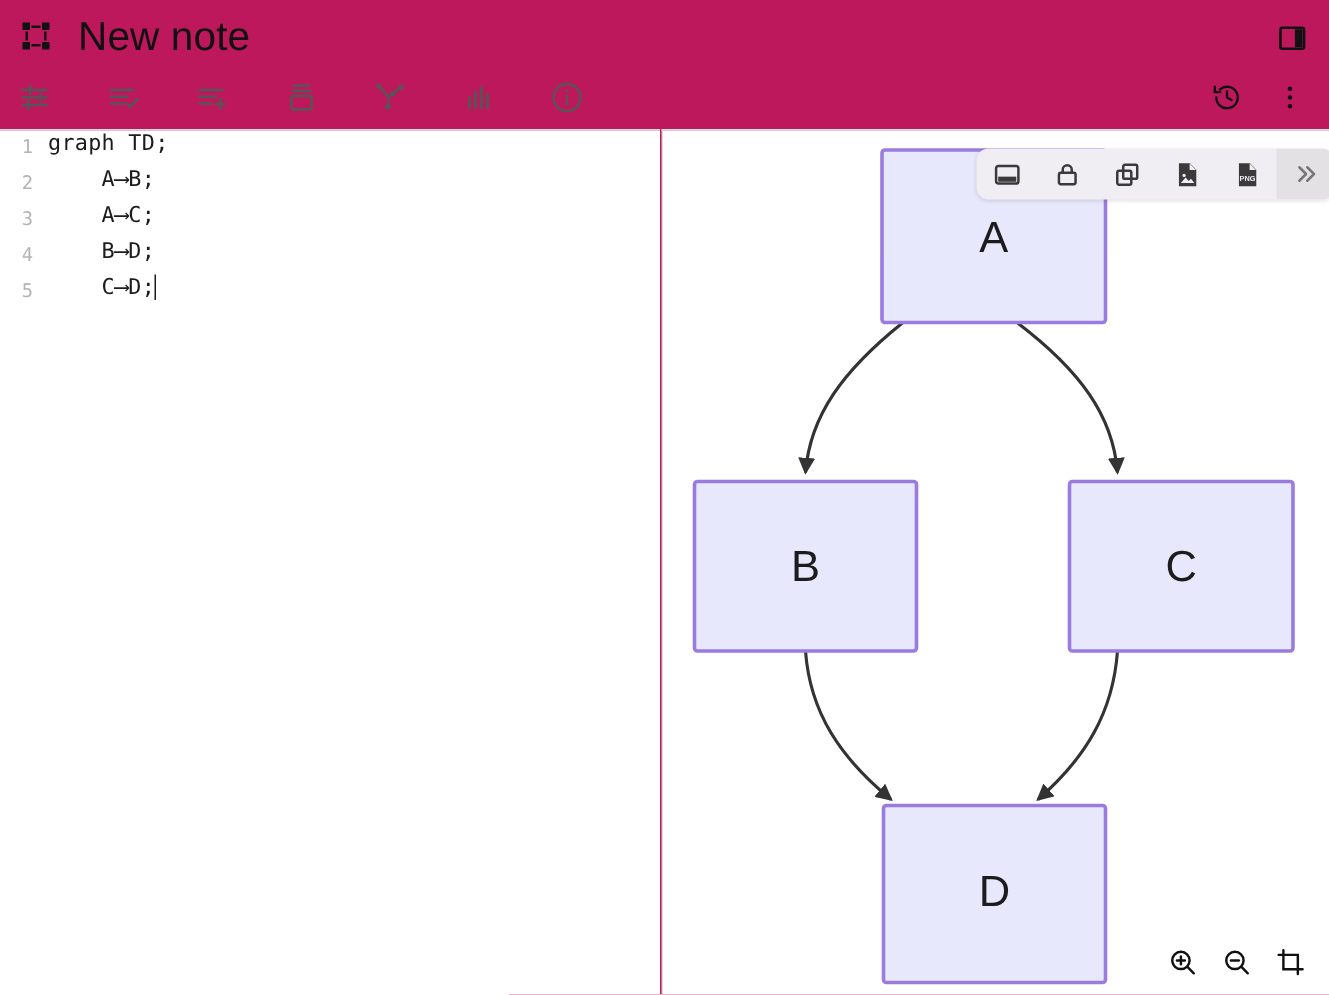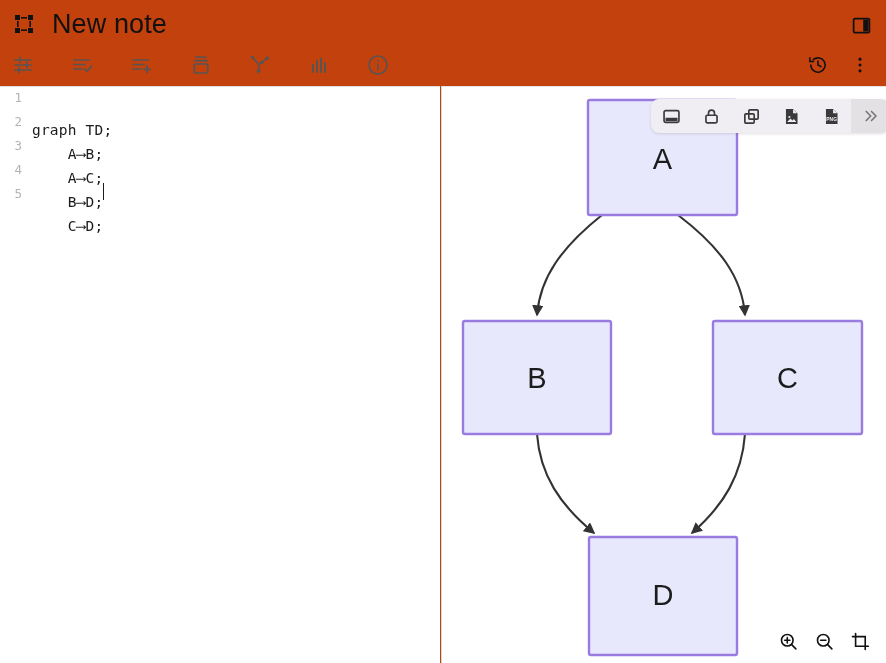--- a/index.html
+++ b/index.html
@@ -2,21 +2,21 @@
 <html><head>
 <meta charset="utf-8">
 <style>
   * { box-sizing: border-box; margin: 0; padding: 0; }
   html, body {
     width: 886px; height: 663px;
     background: #ffffff;
     font-family: "Liberation Sans", sans-serif;
     overflow: hidden;
   }
-  #app { position: relative; width: 886px; height: 663px; background:#c2410c; }
+  #app { position: relative; width: 886px; height: 663px; background:#be185d; }
 
   
   .titlebar {
     position: absolute; left:0; top:0; width:886px; height:48px;
     display:flex; align-items:center;
   }
   .logo-icon { margin-left:10px; width:28px; height:28px; display:flex; align-items:center; justify-content:center; }
   .note-title {
     margin-left:14px; font-size:27px; color:#111; font-weight:400;
     letter-spacing:0.1px; line-height:1;
@@ -60,21 +60,20 @@
     display:flex; align-items:flex-start; height:24px;
     font-family:"DejaVu Sans Mono", monospace; font-size:14.5px;
   }
   .gutter {
     width:22px; text-align:right; color:#b4b4b4; font-size:12.5px;
     padding-top:3px; flex:0 0 auto; user-select:none;
   }
   .code-text {
     margin-left:10px; color:#1c1c1c; white-space:pre; padding-top:1px;
     letter-spacing:0.2px;
-    margin-top:34px;
   }
   .caret {
     display:inline-block; width:1px; height:17px; background:#1c1c1c;
     vertical-align:-3px; margin-left:0px;
   }
 
   
   .preview {
     position:absolute; left:442px; top:87px; width:444px; height:576px;
     background:#fff; overflow:hidden;

